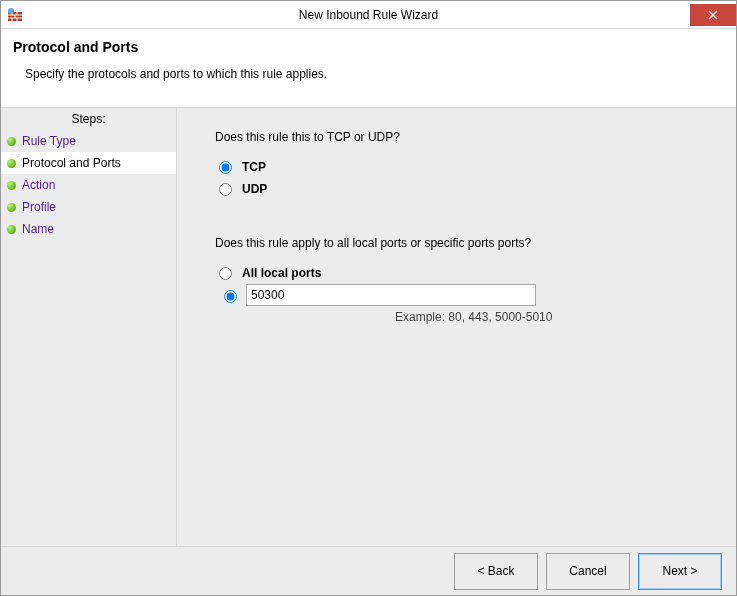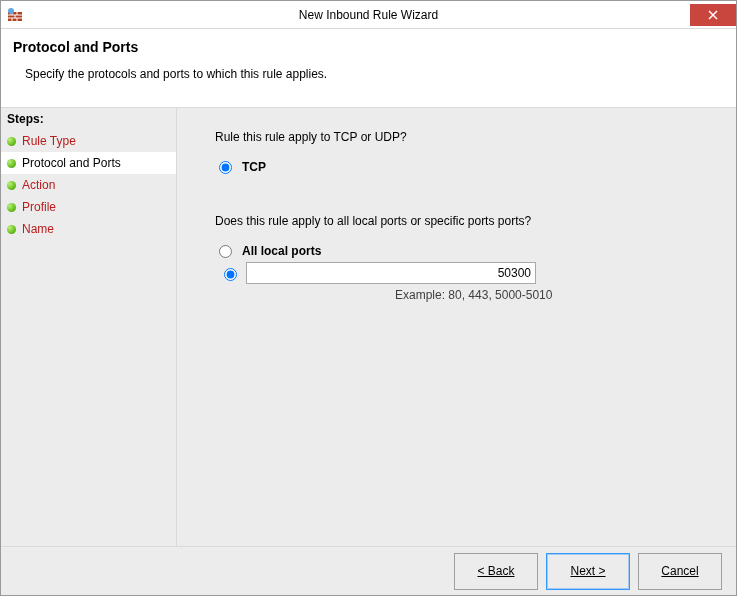--- a/index.html
+++ b/index.html
@@ -73,35 +73,36 @@
     border-bottom: 1px solid #d9d9d9;
   }
   .sidebar {
     width: 176px;
     border-right: 1px solid #d9d9d9;
     background: #ececec;
     display: flex;
     flex-direction: column;
   }
   .sidebar .steps-label {
-    font-weight: bold;
+    font-weight: normal;
     padding: 4px 6px 4px 6px;
     font-size: 12px;
+    text-align: center;
   }
   .steps-list {
     list-style: none;
     margin: 0;
     padding: 0;
   }
   .steps-list li {
     display: flex;
     align-items: center;
     padding: 3px 8px 3px 6px;
     font-size: 12px;
-    color: #b91c1c;
+    color: #4c1d95;
     cursor: pointer;
     gap: 6px;
     height: 22px;
   }
   .steps-list li.active {
     background: #fff;
     color: #000;
   }
   .bullet {
     width: 9px;
@@ -149,21 +150,20 @@
     width: 150px;
     font-weight: bold;
   }
   .ports-input {
     width: 290px;
     height: 22px;
     font-size: 12px;
     padding: 2px 4px;
     border: 1px solid #a9a9a9;
     background: #fff;
-    text-align: right;
   }
   .example {
     font-size: 12px;
     margin-left: 176px;
     margin-top: 4px;
     color: #404040;
   }
   .footer {
     height: 48px;
     background: #ececec;
@@ -174,21 +174,20 @@
     gap: 8px;
   }
   .btn {
     min-width: 84px;
     height: 37px;
     background: #ececec;
     border: 1px solid #9f9f9f;
     font-size: 12px;
     cursor: pointer;
     padding: 0 18px;
-    text-decoration: underline;
   }
   .btn.default {
     border: 1px solid #3399ff;
     box-shadow: 0 0 0 1px rgba(51,153,255,0.4) inset;
   }
 </style>
 </head>
 <body>
 
 <div class="window">
@@ -242,42 +241,46 @@
             <span>Profile</span>
           </li>
           <li>
             <span class="bullet"></span>
             <span>Name</span>
           </li>
         </ul>
     </div>
 
     <div class="content">
-      <div class="q">Rule this rule apply to TCP or UDP?</div>
+      <div class="q">Does this rule this to TCP or UDP?</div>
       <div class="radio-group">
         <div class="radio-row bold">
           <input type="radio" name="proto" id="r-tcp" checked="" style="">
           <label for="r-tcp">TCP</label>
+        </div>
+        <div class="radio-row bold">
+          <input type="radio" name="proto" id="r-udp" style="">
+          <label for="r-udp">UDP</label>
         </div>
       </div>
 
       <div class="q">Does this rule apply to all local ports or specific ports ports?</div>
       <div style="margin-left:4px">
         <div class="radio-row bold">
           <input type="radio" name="ports" id="r-all" style="">
           <label for="r-all">All local ports</label>
         </div>
         <div class="ports-row">
           <input type="radio" name="ports" id="r-spec" checked="" style="">
           <input class="ports-input" type="text" value="50300" style="">
         </div>
         <div class="example">Example: 80, 443, 5000-5010</div>
       </div>
     </div>
   </div>
 
   <div class="footer">
     <button class="btn">&lt; Back</button>
+    <button class="btn">Cancel</button>
     <button class="btn default">Next &gt;</button>
-    <button class="btn">Cancel</button>
   </div>
 
 </div>
 
 </body></html>

